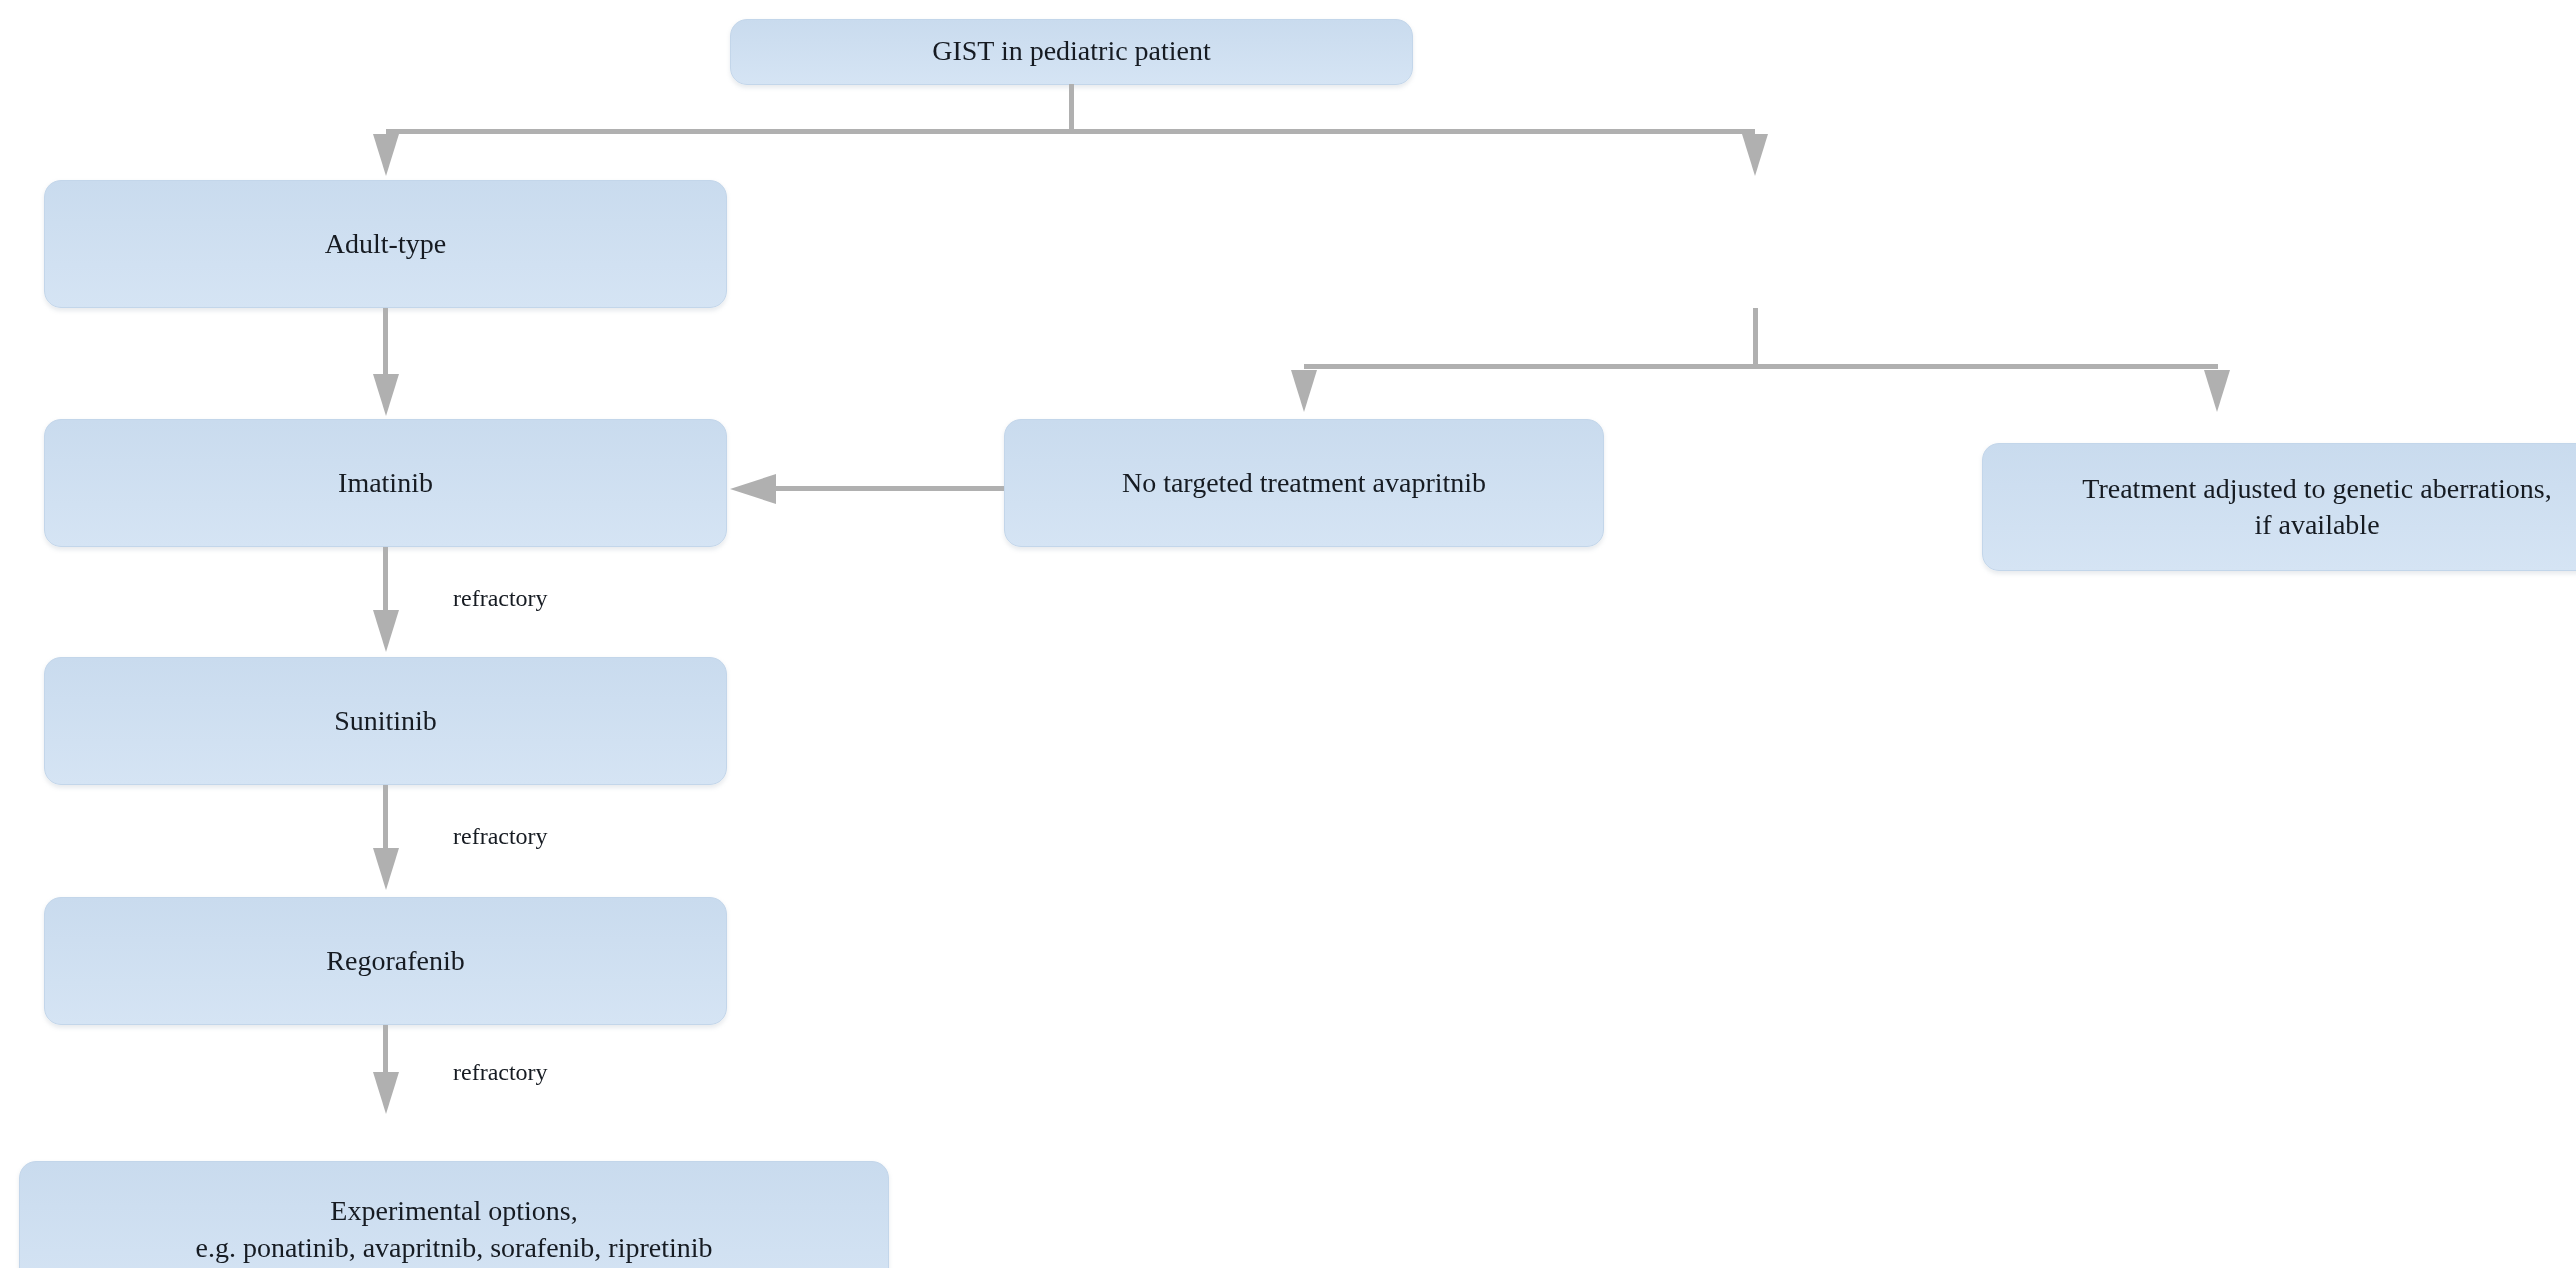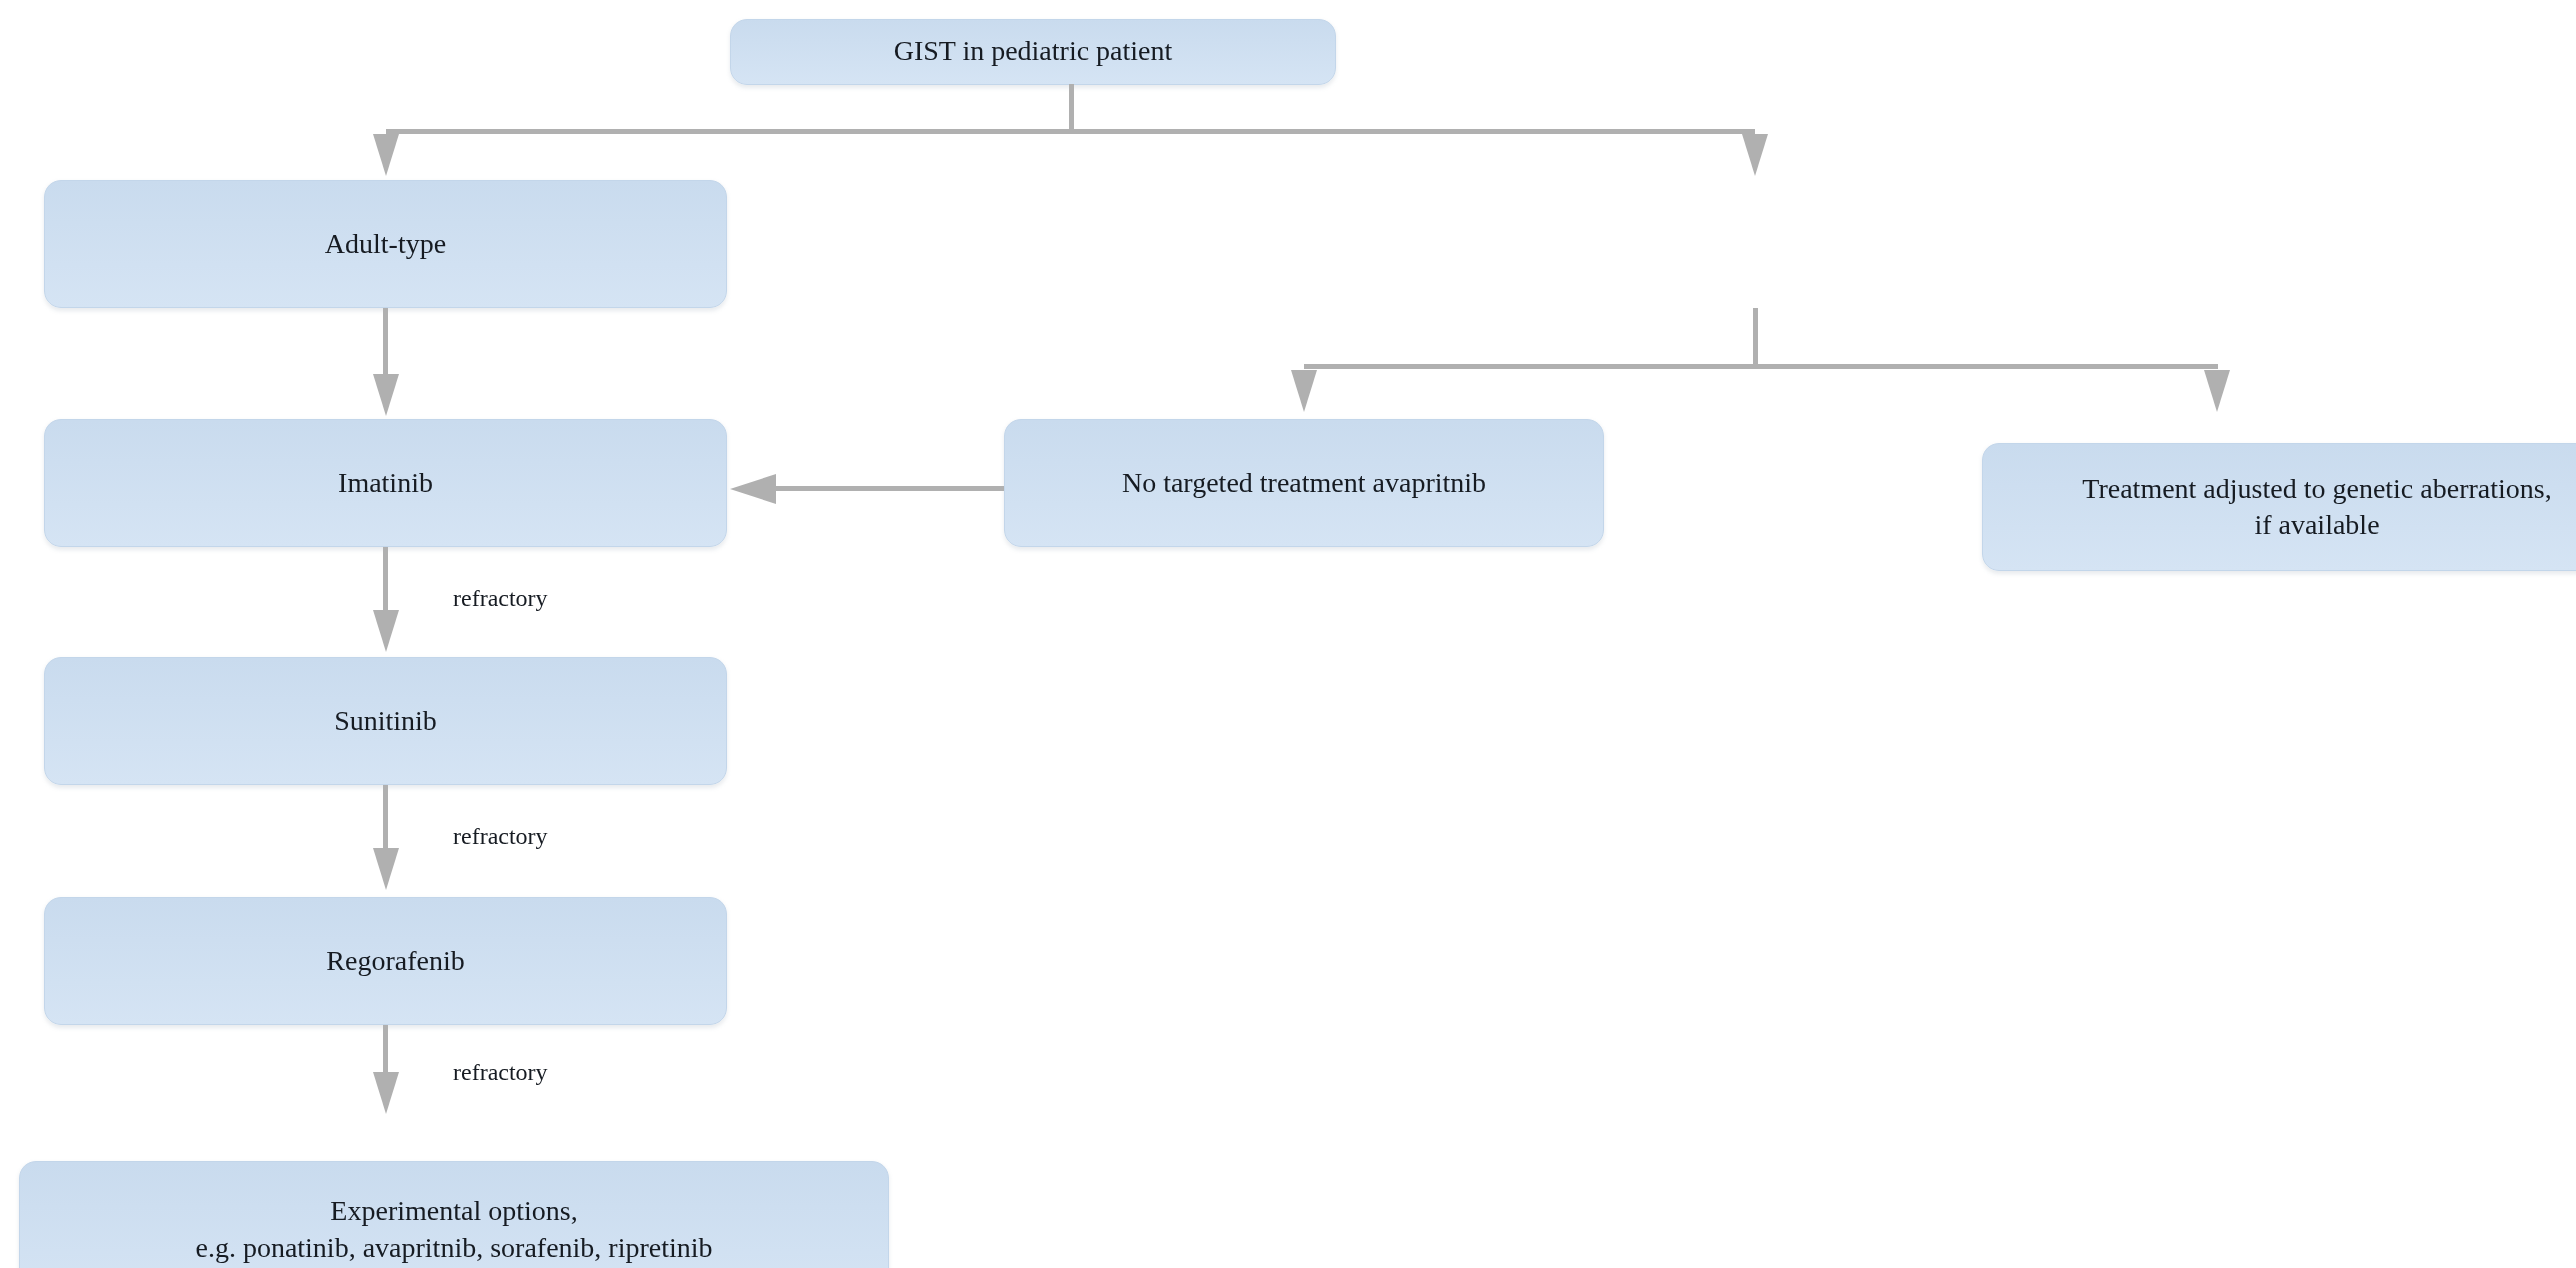--- a/index.html
+++ b/index.html
@@ -58,21 +58,21 @@
     font-size: 24px;
     color: var(--text, #161b22);
     white-space: nowrap;
   }
 </style>
 </head>
 <body>
 
 <div class="canvas">
 
-  <div class="node" style="left:730px; top:18.6px; width:606px; height:66px;">
+  <div class="node" style="left:730px; top:18.6px; width:683px; height:66px;">
     <span>GIST in pediatric patient</span>
   </div>
 
   <div class="node" style="left:44px; top:180px; width:683px; height:128px;align-items:center;">
     <span>Adult-type</span>
   </div>
 
 
   <div class="node" style="left:44px; top:419px; width:683px; height:128px;">
     <span>Imatinib</span>

